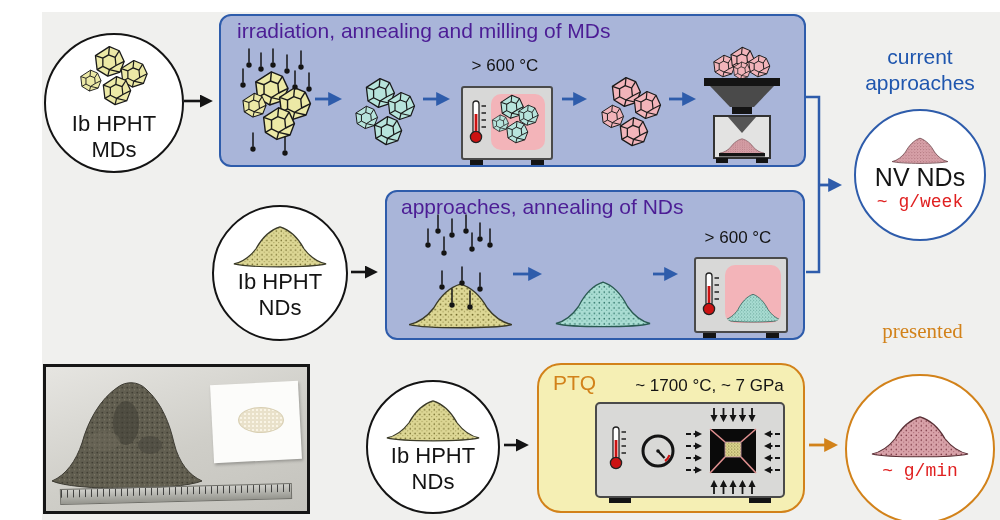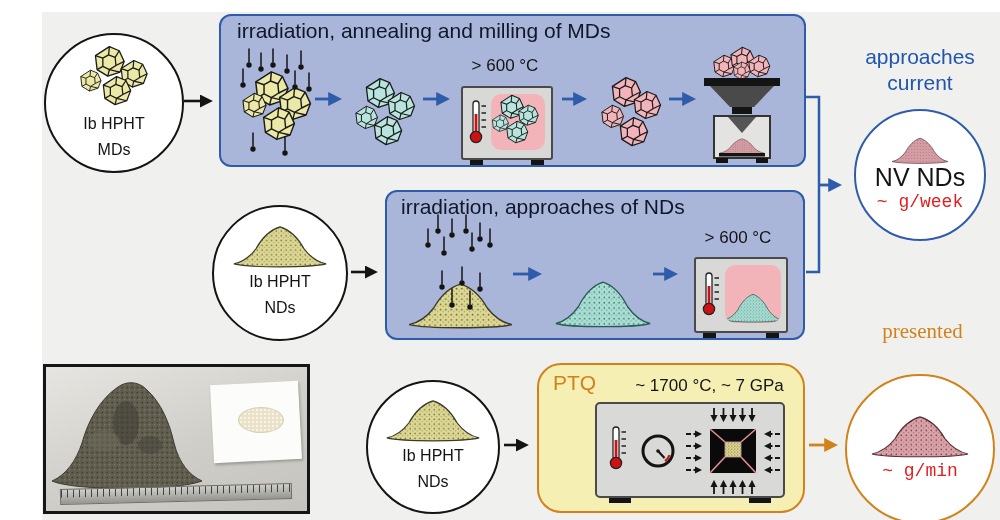--- a/index.html
+++ b/index.html
@@ -1,27 +1,27 @@
 <!DOCTYPE html>
 <html><head>
 <meta charset="utf-8">
 <style>
   html,body{margin:0;padding:0;}
   body{width:1000px;height:520px;position:relative;background:#ffffff;
        font-family:"Liberation Sans","DejaVu Sans",sans-serif;color:#141414;overflow:hidden;}
   .abs{position:absolute;}
   .panel{left:42px;top:12px;width:958px;height:508px;background:#f0f0ee;}
   .blue-box{background:#a9b5d9;border:2.5px solid #2e5cab;border-radius:12px;box-sizing:border-box;}
-  .box-title{color:#0f172a;font-size:21px;white-space:nowrap;}
+  .box-title{color:#4c1d95;font-size:21px;white-space:nowrap;}
   .circle{border-radius:50%;background:#fff;box-sizing:border-box;display:flex;flex-direction:column;
           align-items:center;justify-content:center;text-align:center;}
   .c-black{border:2.5px solid #141414;}
   .c-blue{border:2.5px solid #2e5cab;}
   .c-orange{border:2.5px solid #d2821a;}
-  .circle-label{font-size:16px;line-height:26px;color:#141414;}
+  .circle-label{font-size:22px;line-height:26px;color:#141414;}
   .product-label{font-size:25px;line-height:25px;color:#141414;white-space:nowrap;}
   .rate-label{font-size:18px;line-height:24px;color:#e02020;white-space:nowrap;font-family:Liberation Mono, monospace;}
   .side-caption{font-size:21px;line-height:26px;text-align:center;white-space:nowrap;}
   .cap-blue{color:#1f56ae;}
   .cap-orange{color:#d2821a;}
   .temp-label{font-size:17px;color:#141414;text-align:center;white-space:nowrap;}
   .oven{background:#d8d8d7;border:2px solid #4a4a4a;border-radius:3px;box-sizing:border-box;}
   .oven::before,.oven::after{content:"";position:absolute;bottom:-7px;width:13px;height:5px;background:#141414;}
   .oven::before{left:7px;} .oven::after{right:7px;}
   .chamber{position:absolute;background:#f3b4b9;border-radius:10px;overflow:hidden;}
@@ -219,21 +219,21 @@
   </svg>
   <div class="circle-label">Ib HPHT</div>
   <div class="circle-label">NDs</div>
 </div>
 
 <svg class="abs" style="left:350px;top:264px;" width="36" height="16">
   <line x1="1" y1="8" x2="24" y2="8" stroke="#141414" stroke-width="2.6" marker-end="url(#mk-black)"></line>
 </svg>
 
 <div class="abs blue-box" style="left:385px;top:190px;width:420px;height:150px;">
-  <div class="abs box-title" style="left:14px;top:3px;">irradiation, approaches of NDs</div>
+  <div class="abs box-title" style="left:14px;top:3px;">approaches, annealing of NDs</div>
 
   <svg class="abs" style="left:17px;top:22px;" width="113" height="118" viewBox="0 0 113 118">
     <use href="#pilepath" fill="url(#sp-y)" stroke="#3a3a28" stroke-width="1.3" transform="translate(3,68) scale(1.07,1.04)"></use>
     <use href="#pin" transform="translate(30,0)"></use>
       <use href="#pin" transform="translate(44,4)"></use>
     <use href="#pin" transform="translate(58,0)"></use>
       <use href="#pin" transform="translate(72,8)"></use>
     <use href="#pin" transform="translate(20,14)"></use>
       <use href="#pin" transform="translate(64,18)"></use>
     <use href="#pin" transform="translate(36,22)"></use>
@@ -270,22 +270,22 @@
     </div>
   </div>
 </div>
 
 <svg class="abs" style="left:806px;top:90px;" width="52" height="192">
   <path d="M0 7 H13 V182 H0" fill="none" stroke="#2e5cab" stroke-width="2.5"></path>
   <line x1="13" y1="95" x2="32" y2="95" stroke="#2e5cab" stroke-width="2.8" marker-end="url(#mk-blue)"></line>
 </svg>
 
 <div class="abs side-caption cap-blue" style="left:845px;top:44px;width:150px;">
+  <div>current</div>
   <div>approaches</div>
-  <div>current</div>
 </div>
 
 <div class="abs circle c-blue" style="left:854px;top:109px;width:132px;height:132px;">
   <svg width="58" height="28" viewBox="0 0 58 28">
     <use href="#pilepath" fill="url(#sp-p)" stroke="#5a3036" stroke-width="1.2" transform="scale(0.58,0.6)"></use>
   </svg>
   <div class="product-label">NV NDs</div>
   <div class="rate-label">~ g/week</div>
 </div>
 

